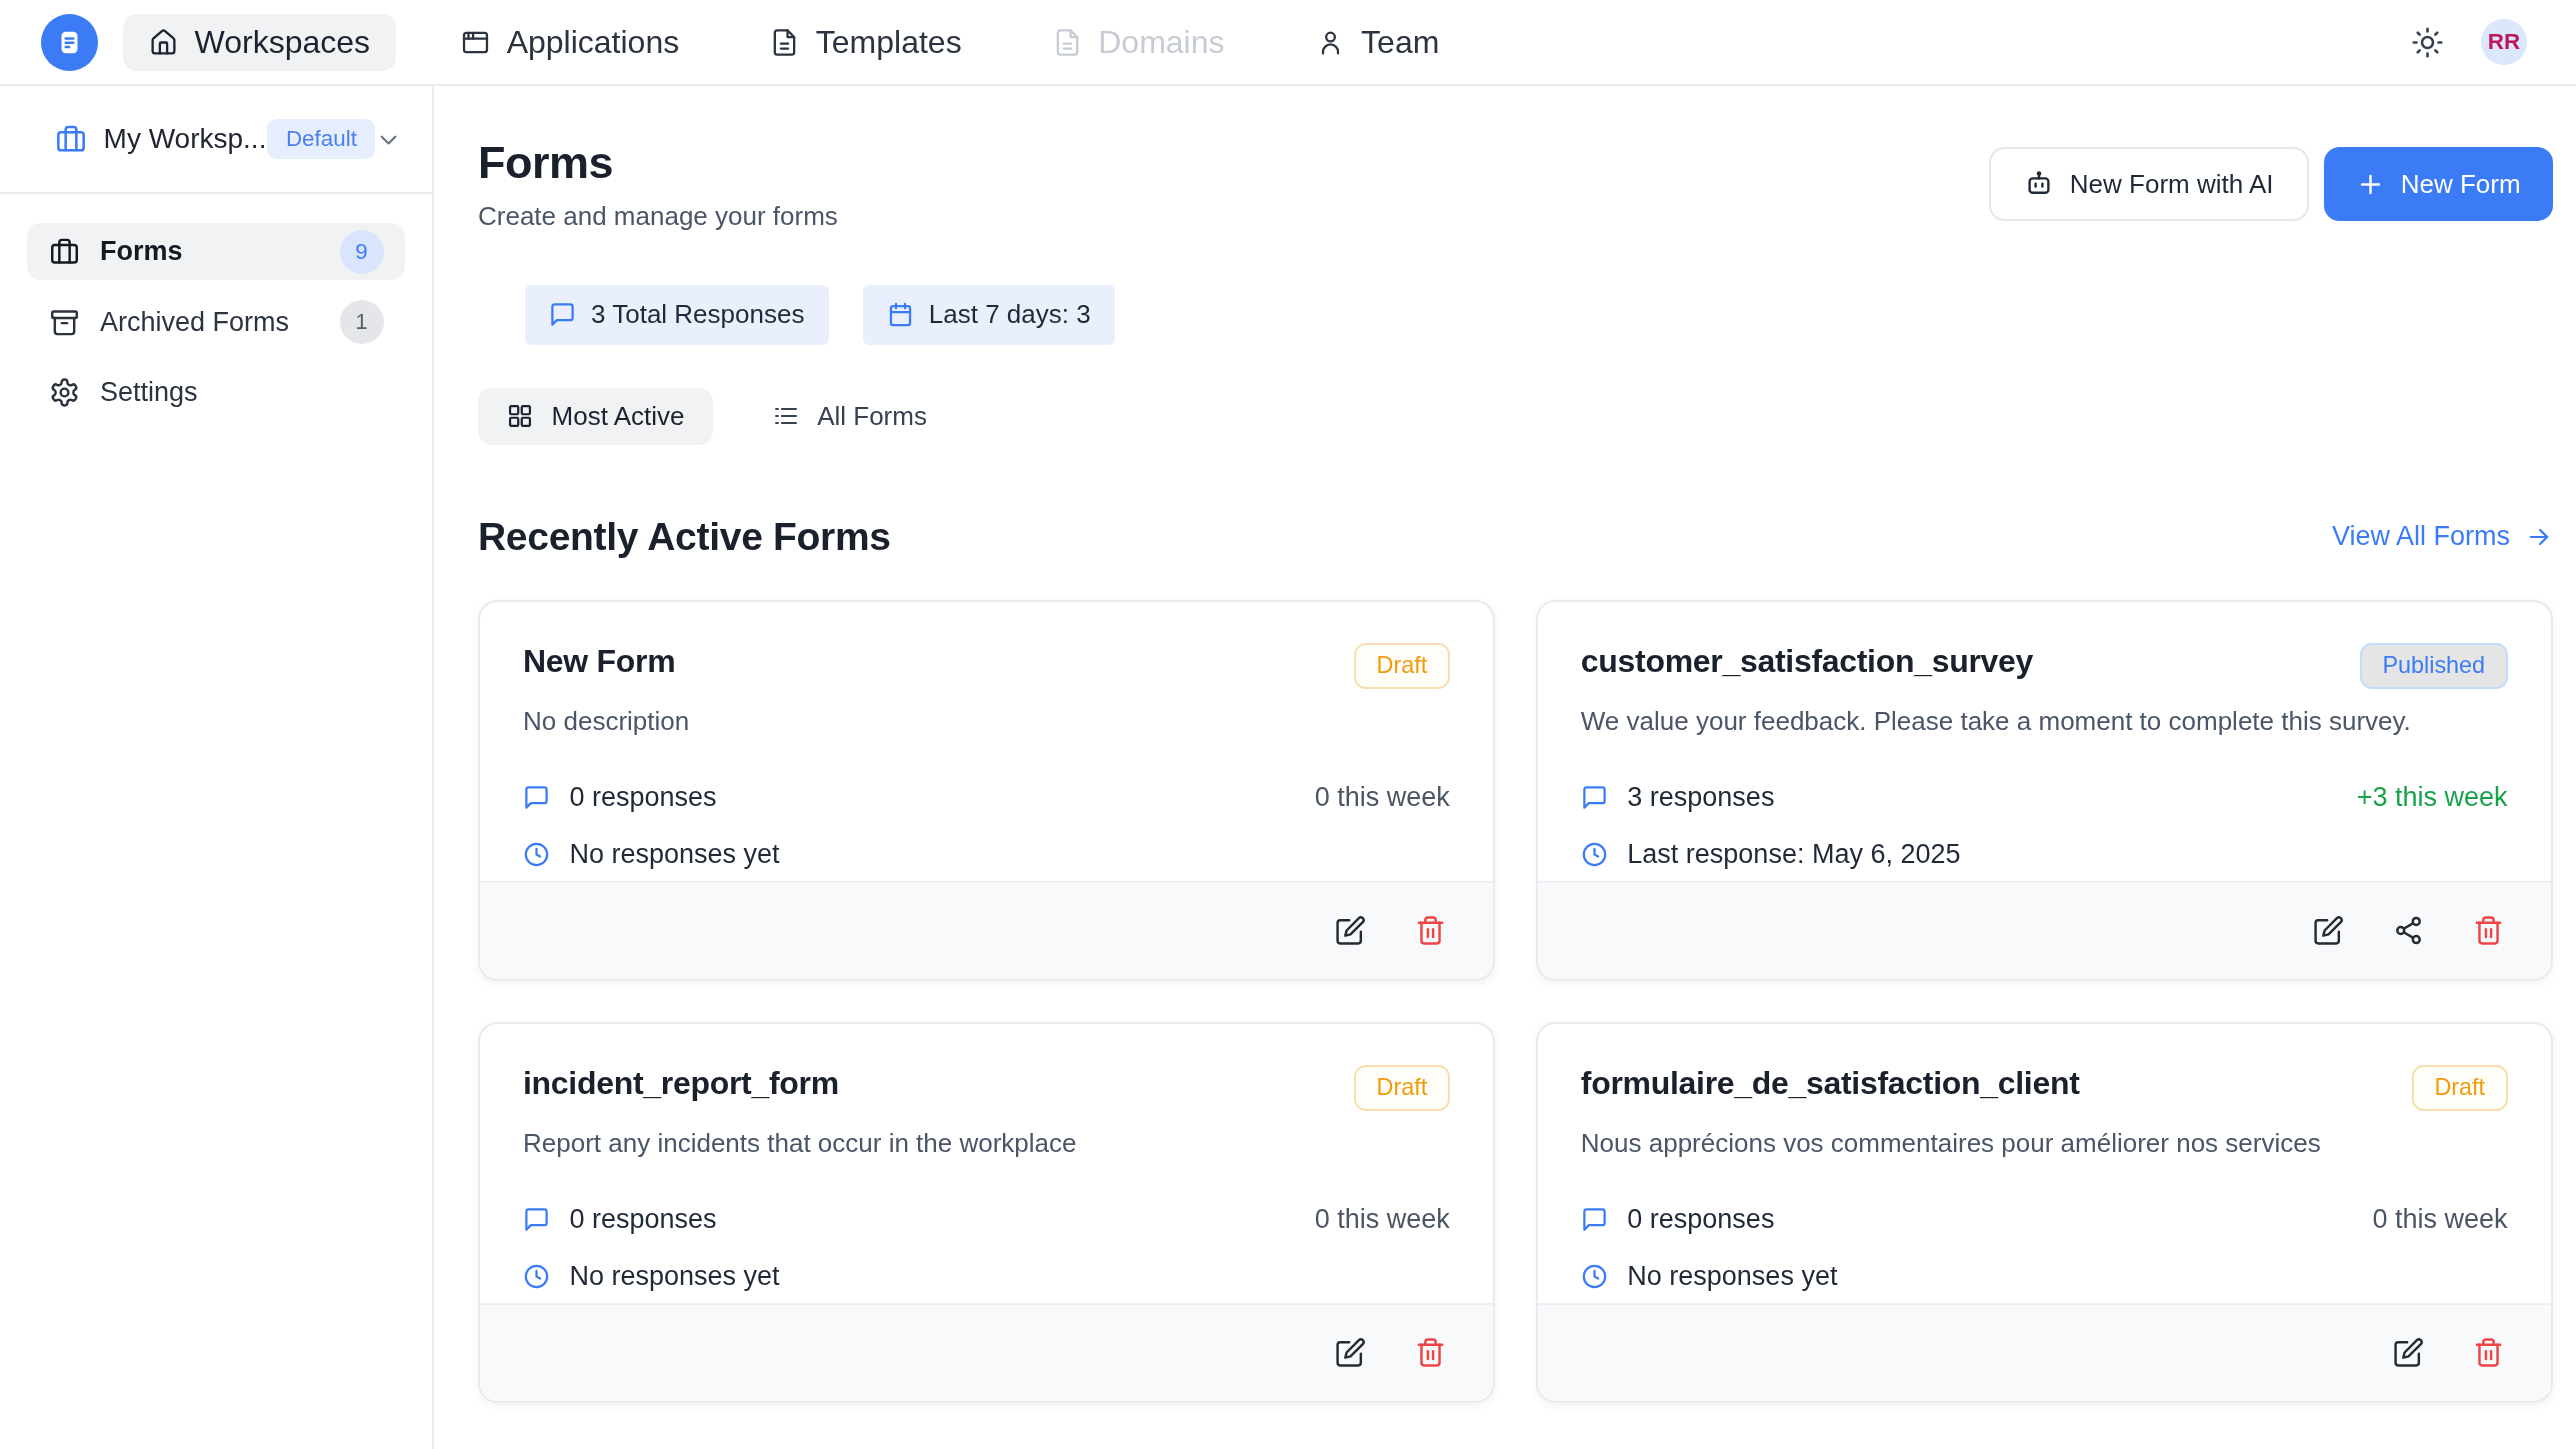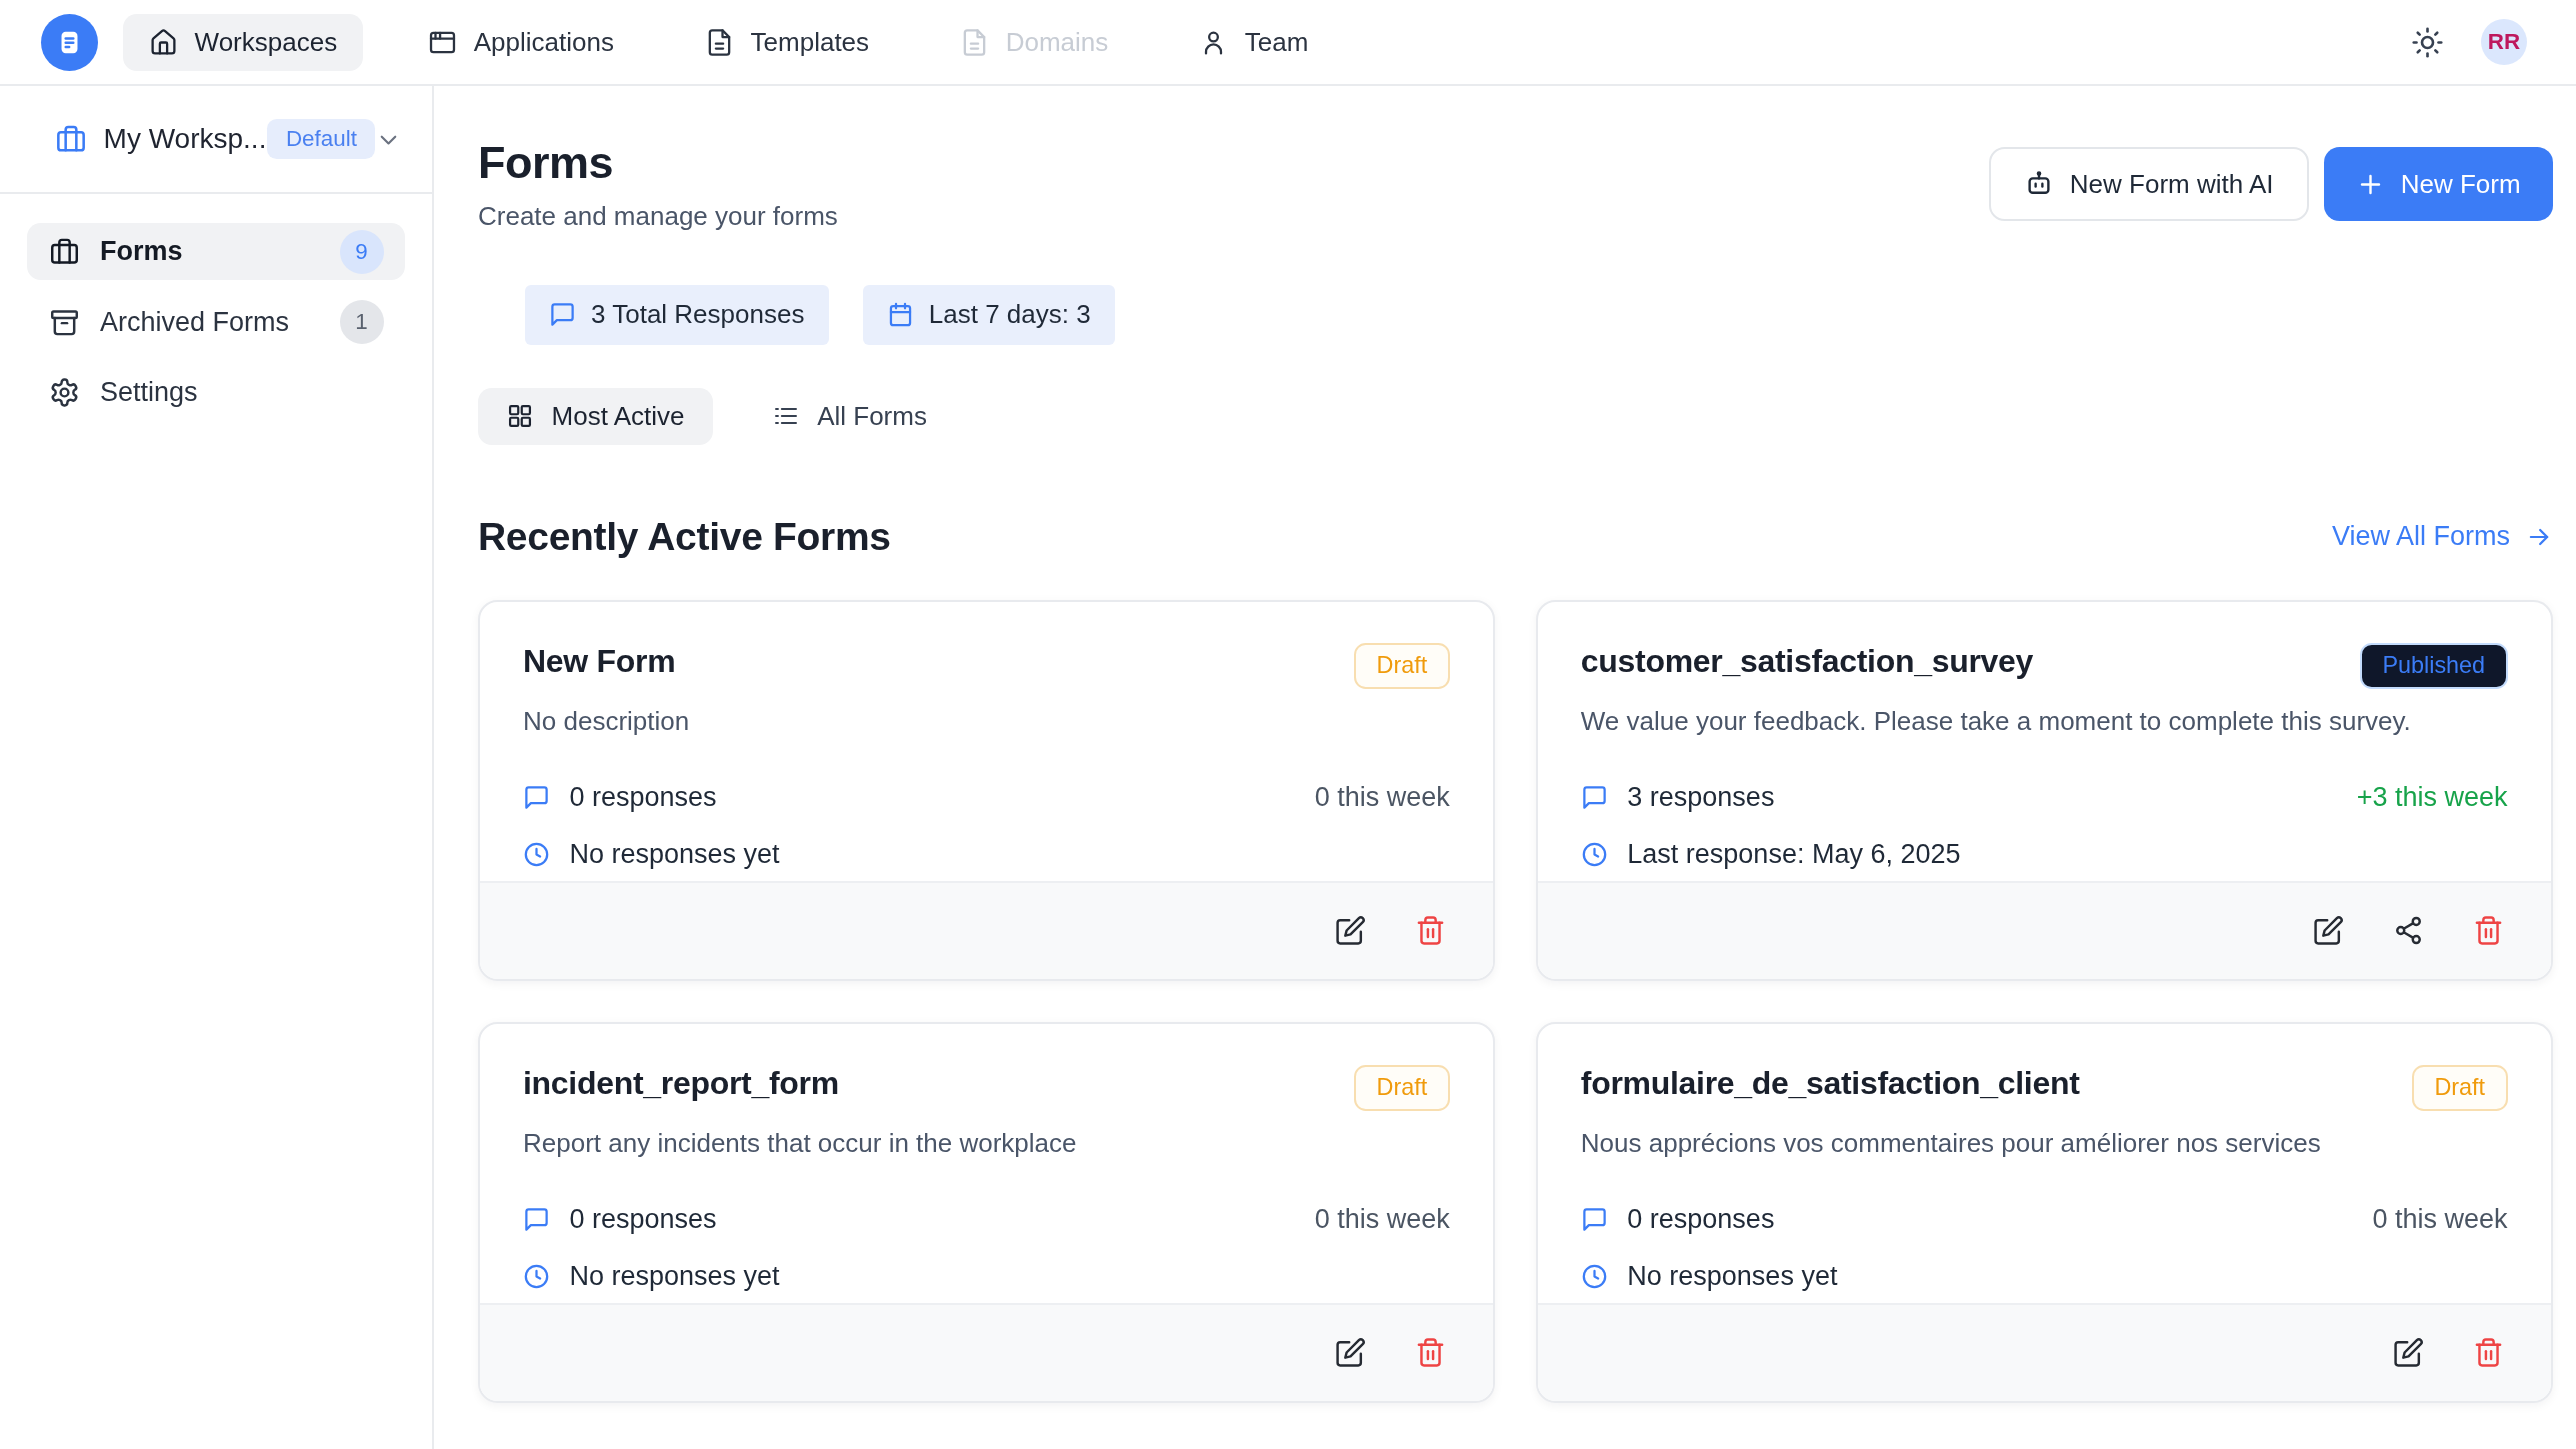--- a/index.html
+++ b/index.html
@@ -3,21 +3,21 @@
 <meta charset="utf-8">
 <style>
   * { margin:0; padding:0; box-sizing:border-box; font-family:"Liberation Sans", sans-serif; }
   html,body { width:2576px; height:1449px; background:#ffffff; overflow:hidden; }
   svg { display:block; flex:none; }
 
   
   .navbar { height:86px; border-bottom:2px solid #e9ebee; display:flex; align-items:center; padding:0 49px 0 41px; background:#fff; }
   .brand { width:57px; height:57px; border-radius:50%; background:#3b7cf6; display:flex; align-items:center; justify-content:center; margin-right:25px; cursor:pointer; }
   .nav-items { display:flex; align-items:center; gap:39px; }
-  .nav-item { height:57px; border-radius:13.7px; display:flex; align-items:center; gap:16.6px; padding:0 26px; font-size:26px; font-weight:500; color:#2b3340; cursor:pointer; white-space:nowrap; }
+  .nav-item { height:57px; border-radius:13.7px; display:flex; align-items:center; gap:16.6px; padding:0 26px; font-size:32px; font-weight:500; color:#2b3340; cursor:pointer; white-space:nowrap; }
   .nav-item.active { background:#f1f2f4; color:#1c2330; }
   .nav-item.disabled { color:#c7ccd4; cursor:default; }
   .nav-right { margin-left:auto; display:flex; align-items:center; gap:37px; }
   .icon-plain { background:none; border:none; cursor:pointer; color:#374151; display:flex; align-items:center; }
   .avatar { width:46px; height:46px; border-radius:50%; background:#dbe7fd; color:#be185d; font-size:22.4px; font-weight:700; display:flex; align-items:center; justify-content:center; cursor:pointer; }
 
   
   .shell { display:flex; height:1363px; }
   .sidebar { width:434px; border-right:2px solid #e9ebee; background:#fff; flex:none; }
   .workspace { height:108px; display:flex; align-items:center; padding:0 57px 0 55px; border-bottom:2px solid #e9ebee; cursor:pointer; }
@@ -57,21 +57,21 @@
   .section-title { font-size:39px; font-weight:700; color:#1a202c; letter-spacing:-0.3px; }
   .view-all { margin-left:auto; display:flex; align-items:center; gap:14.6px; color:#3b7cf6; font-size:27px; font-weight:500; cursor:pointer; background:none; border:none; }
 
   .grid { margin-top:41px; display:grid; grid-template-columns:1fr 1fr; column-gap:41px; row-gap:41px; }
   .card { height:381px; background:#fff; border:2px solid #e8eaee; border-radius:19.5px; box-shadow:0 2.9px 9.8px rgba(16,24,40,0.05); display:flex; flex-direction:column; overflow:hidden; cursor:pointer; }
   .card-body { padding:41px 43px 0 43px; flex:1; }
   .card-top { display:flex; align-items:flex-start; }
   .card-title { font-size:32px; font-weight:700; color:#1a202c; letter-spacing:-0.3px; }
   .badge { margin-left:auto; font-size:23.4px; font-weight:500; padding:7.8px 20.5px; border-radius:11.7px; border:2px solid; white-space:nowrap; }
   .badge.draft { color:#f09b0c; border-color:#f8deb0; background:#fffdf8; }
-  .badge.published { color:#3b7cf6; border-color:#c3dbfc; background:#0f172a; }
+  .badge.published { color:#3b7cf6; border-color:#c3dbfc; background:#e5e5e5; }
   .card-desc { margin-top:16.6px; font-size:26px; color:#4a5568; }
   .stats { margin-top:45px; }
   .stat-row { display:flex; font-size:27px; color:#1f2937; }
   .stat-row + .stat-row { margin-top:26px; }
   .stat-left { display:flex; align-items:center; gap:19.5px; }
   .stat-left svg { color:#3b7cf6; }
   .week { margin-left:auto; color:#4b5563; }
   .week.positive { color:#17a34a; font-weight:500; }
   .card-footer { height:98px; background:#f8f9fa; border-top:2px solid #edeff2; display:flex; align-items:center; justify-content:flex-end; gap:49px; padding:0 47px; }
   .foot-btn { background:none; border:none; cursor:pointer; color:#262b33; display:flex; }

